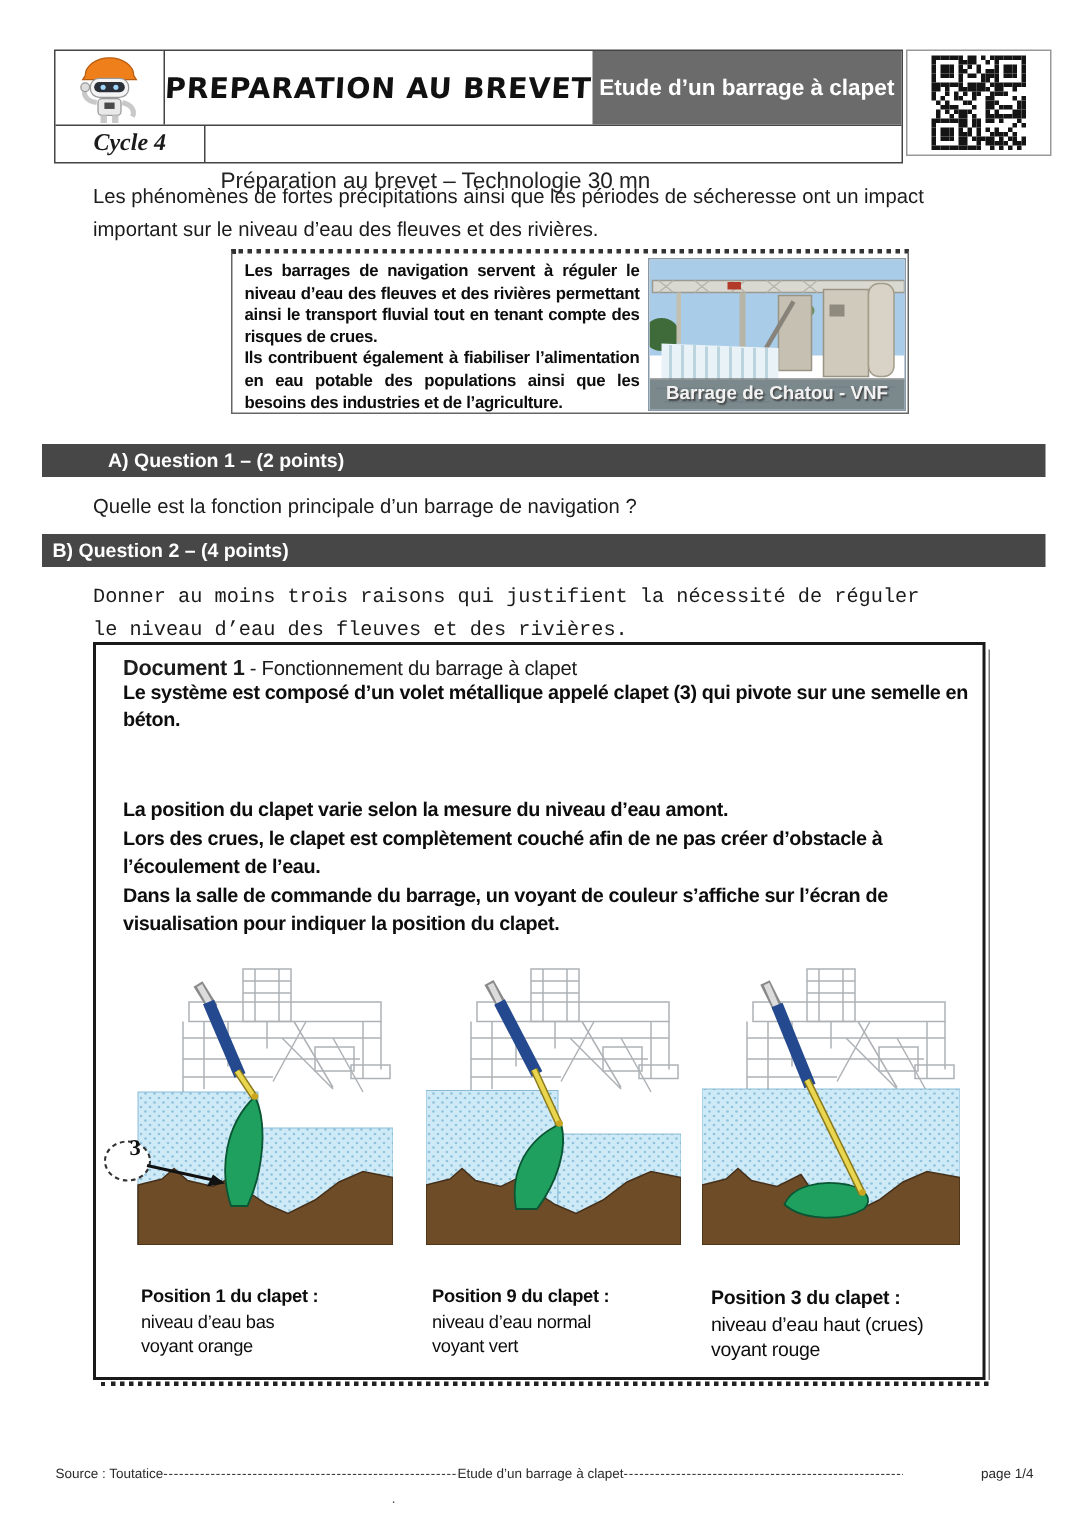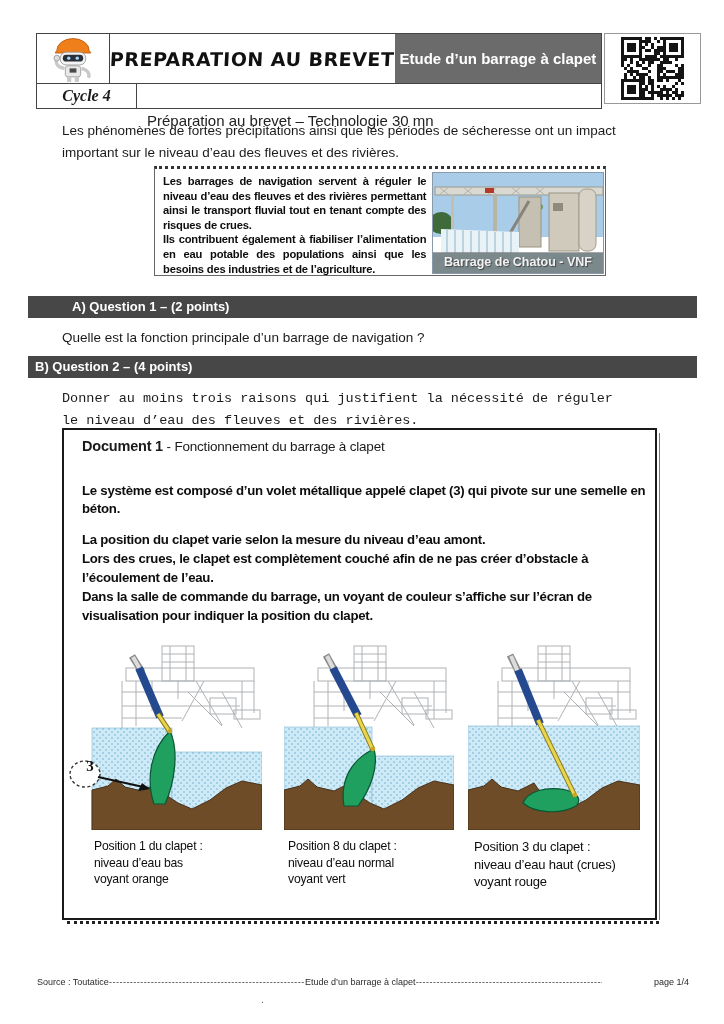--- a/index.html
+++ b/index.html
@@ -45,29 +45,29 @@
   .qtext{position:absolute;left:62px;font-size:13.5px;line-height:21.5px;color:#1b1b1b;}
 
   
   .docbox{position:absolute;left:62px;top:428px;width:595px;height:492px;border:2px solid #1a1a1a;box-sizing:border-box;background:#fff;}
   .doc-shadow-b{position:absolute;left:67px;top:921px;width:592px;height:0;border-top:3px dotted #222;}
   .doc-shadow-r{position:absolute;left:659px;top:433px;width:0;height:487px;border-left:1px solid #777;}
   .tech{font-weight:bold;letter-spacing:-.25px;color:#0d0d0d;}
   .doc-title{position:absolute;left:18px;top:8px;font-size:13.5px;}
   .doc-title .lbl{font-weight:bold;font-size:14.5px;letter-spacing:-.2px;}
   .doc-title .rest{font-weight:normal;letter-spacing:-.2px;}
-  .doc-p1{position:absolute;left:18px;top:52px;width:564px;font-size:13.2px;line-height:18px;}
+  .doc-p1{position:absolute;left:18px;top:23px;width:564px;font-size:13.2px;line-height:18px;}
   .doc-p2{position:absolute;left:18px;top:100px;width:568px;font-size:13.2px;line-height:19px;}
   .diag{position:absolute;top:210px;}
   .diag svg{display:block;}
   #d1{left:4px;} #d2{left:220px;} #d3{left:404px;}
   .flap-label{position:absolute;left:10px;top:328px;width:32px;text-align:center;
               font-weight:bold;font-size:15px;color:#111;font-family:"Liberation Serif",serif;}
   .cap{position:absolute;top:408px;width:182px;font-size:12.2px;line-height:16.5px;letter-spacing:-.2px;color:#0d0d0d;}
-  .cap .t{font-weight:normal;}
+  .cap .t{font-weight:bold;margin-top:18px;}
   #c1{left:30px;} #c2{left:224px;} #c3{left:410px;font-size:13px;line-height:17.5px;}
 
   
   .footer{position:absolute;left:37px;top:977px;width:652px;display:flex;align-items:center;
           font-size:9px;color:#2a2a2a;white-space:nowrap;}
   .footer .dash{overflow:hidden;flex:1;letter-spacing:.5px;color:#333;}
   .footer .d2{flex:.95;}
   .footer .spacer{width:52px;}
   .dot{position:absolute;left:261px;top:994px;font-size:10px;color:#555;}
 </style>
@@ -703,21 +703,21 @@
     </div>
 
     <div class="flap-label">3</div>
 
     <div class="cap" id="c1">
       <div class="t">Position 1 du clapet :</div>
       <div>niveau  d’eau bas</div>
       <div>voyant  orange</div>
     </div>
     <div class="cap" id="c2">
-      <div class="t">Position 8 du clapet :</div>
+      <div class="t">Position 9 du clapet :</div>
       <div>niveau  d’eau normal</div>
       <div>voyant  vert</div>
     </div>
     <div class="cap" id="c3">
       <div class="t">Position 3 du clapet :</div>
       <div>niveau  d’eau haut  (crues)</div>
       <div>voyant  rouge</div>
     </div>
   </div>
   <div class="doc-shadow-b"></div>

